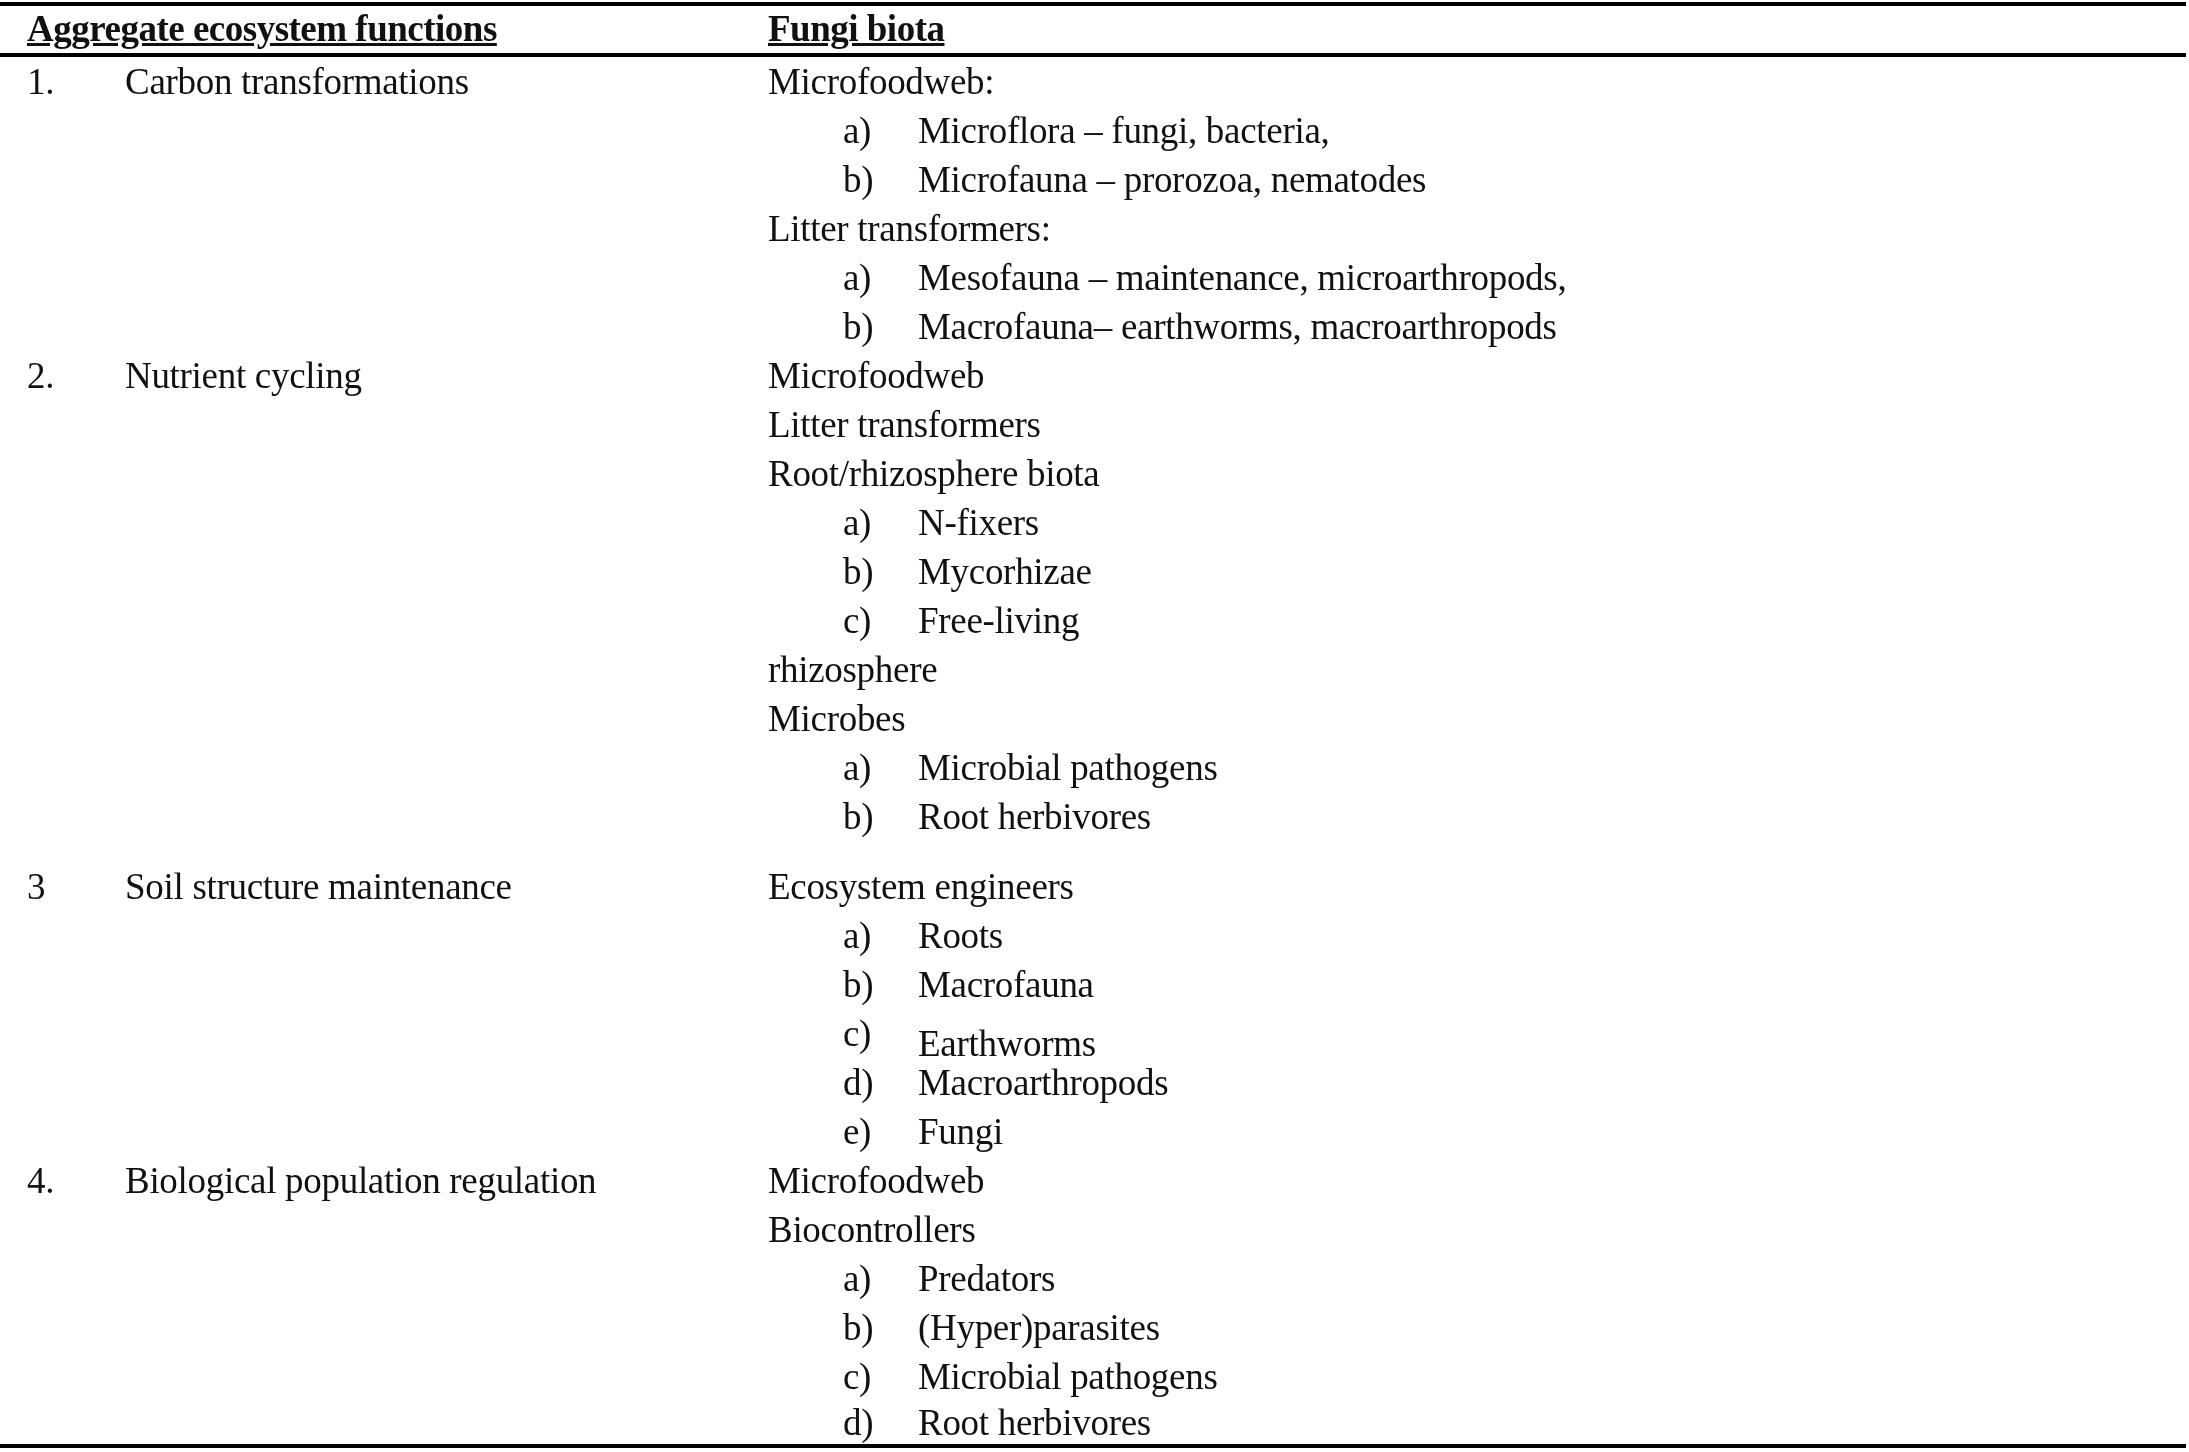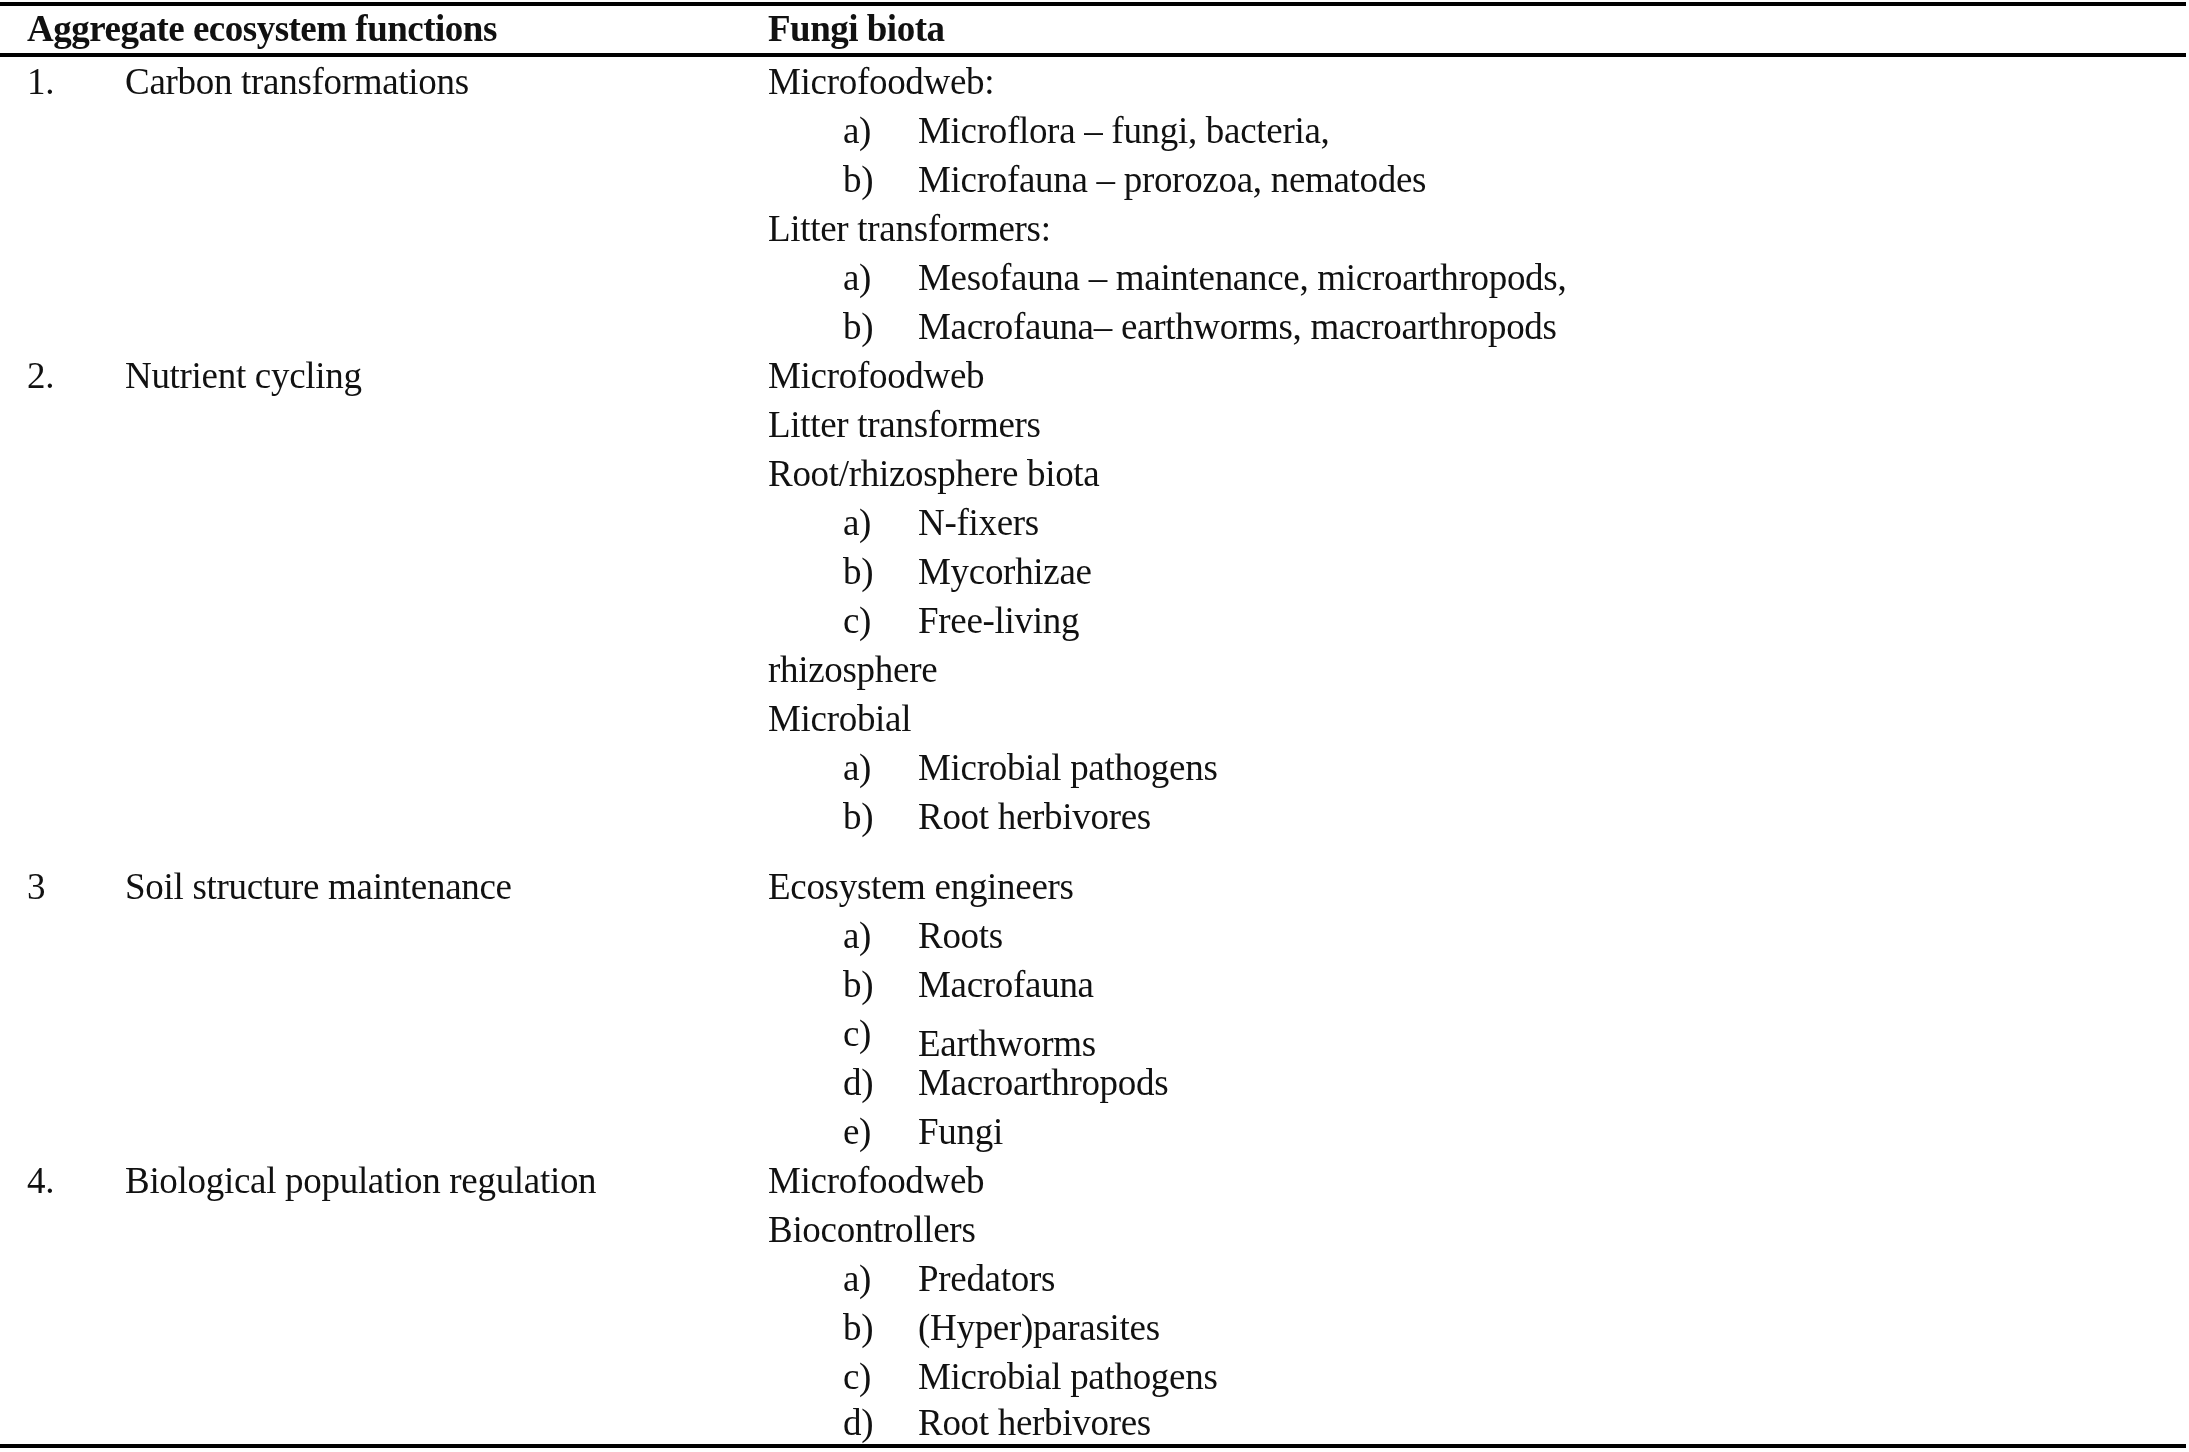--- a/index.html
+++ b/index.html
@@ -3,21 +3,21 @@
 <meta charset="utf-8">
 <style>
   html, body { margin:0; padding:0; background:#ffffff; }
   body { width:2189px; height:1452px; position:relative; overflow:hidden;
          font-family:"Liberation Serif","DejaVu Serif",serif; color:#111; }
   .rule { position:absolute; left:0; width:2186px; background:#000; }
   .rule.top { top:2px; height:4px; }
   .rule.mid { top:53px; height:4px; }
   .rule.bot { top:1444px; height:4px; }
   .hdr { position:absolute; top:6px; font-weight:bold; font-size:37px; line-height:46px;
-         font-stretch:condensed; letter-spacing:-0.5px; }
+         font-stretch:condensed; letter-spacing:-0.5px;text-decoration:underline; }
   .line { position:absolute; font-size:37px; line-height:48px; white-space:nowrap; letter-spacing:-0.3px; }
   .num { left:27px; }
   .fn  { left:125px;text-align:center; }
   .bio { left:768px; }
   .lbl { left:843px; }
   .sub { left:918px; }
 </style>
 </head>
 <body>
 
@@ -48,21 +48,21 @@
     <div class="line bio" style="top:352px">Microfoodweb</div>
     <div class="line bio" style="top:401px">Litter transformers</div>
     <div class="line bio" style="top:450px">Root/rhizosphere biota</div>
     <div class="line lbl" style="top:499px">a)</div>
     <div class="line sub" style="top:499px">N-fixers</div>
     <div class="line lbl" style="top:548px">b)</div>
     <div class="line sub" style="top:548px">Mycorhizae</div>
     <div class="line lbl" style="top:597px">c)</div>
     <div class="line sub" style="top:597px">Free-living</div>
     <div class="line bio" style="top:646px">rhizosphere</div>
-    <div class="line bio" style="top:695px">Microbial</div>
+    <div class="line bio" style="top:695px">Microbes</div>
     <div class="line lbl" style="top:744px">a)</div>
     <div class="line sub" style="top:744px">Microbial pathogens</div>
     <div class="line lbl" style="top:793px">b)</div>
     <div class="line sub" style="top:793px">Root herbivores</div>
   </div>
 
   <div>
     <div class="line num" style="top:863px">3</div>
     <div class="line fn" style="top:863px">Soil structure maintenance</div>
     <div class="line bio" style="top:863px">Ecosystem engineers</div>

